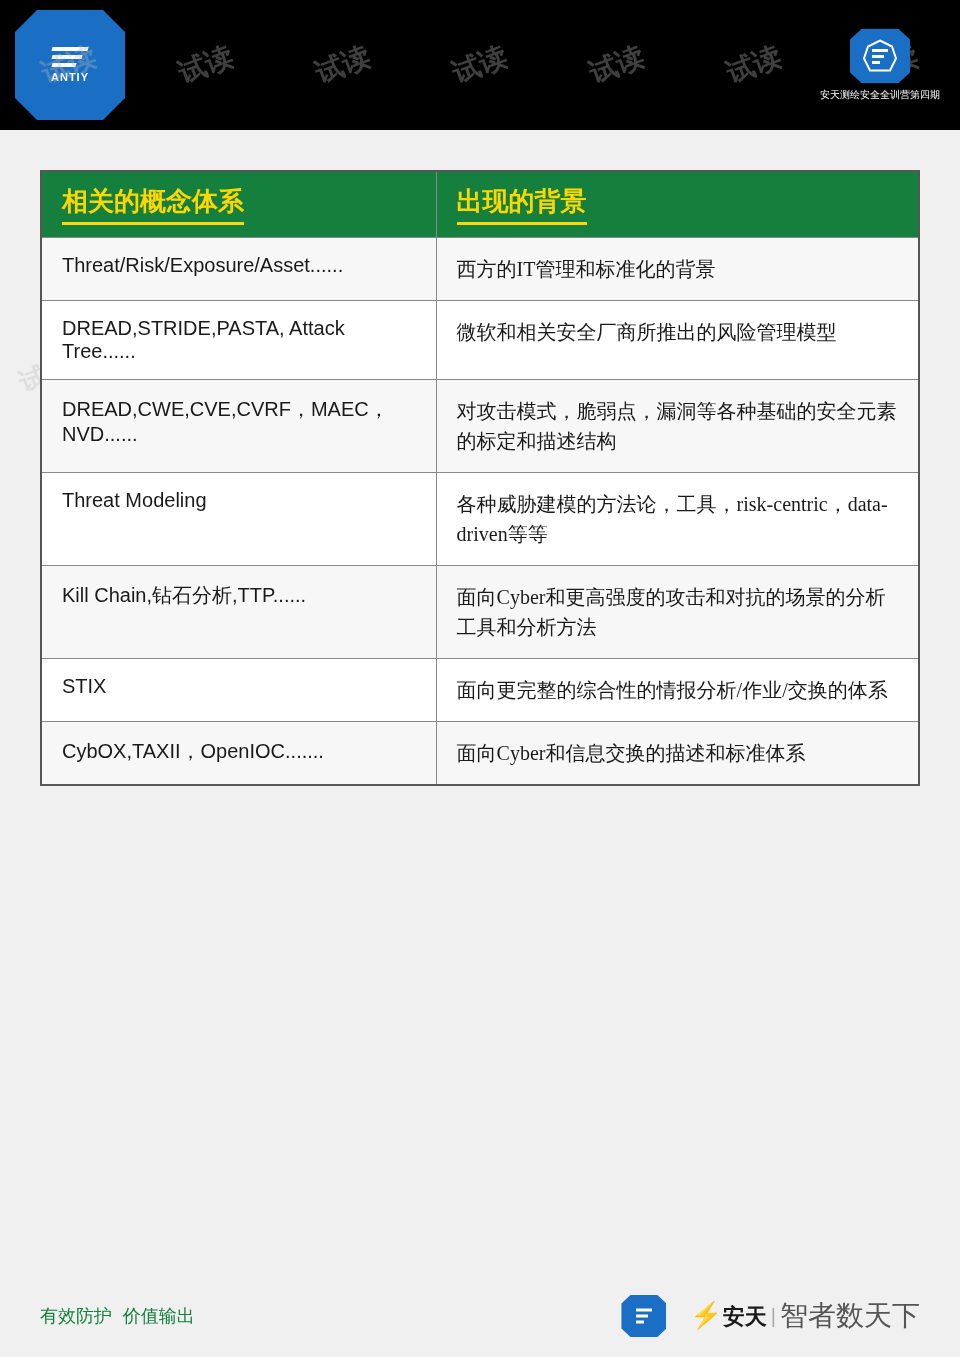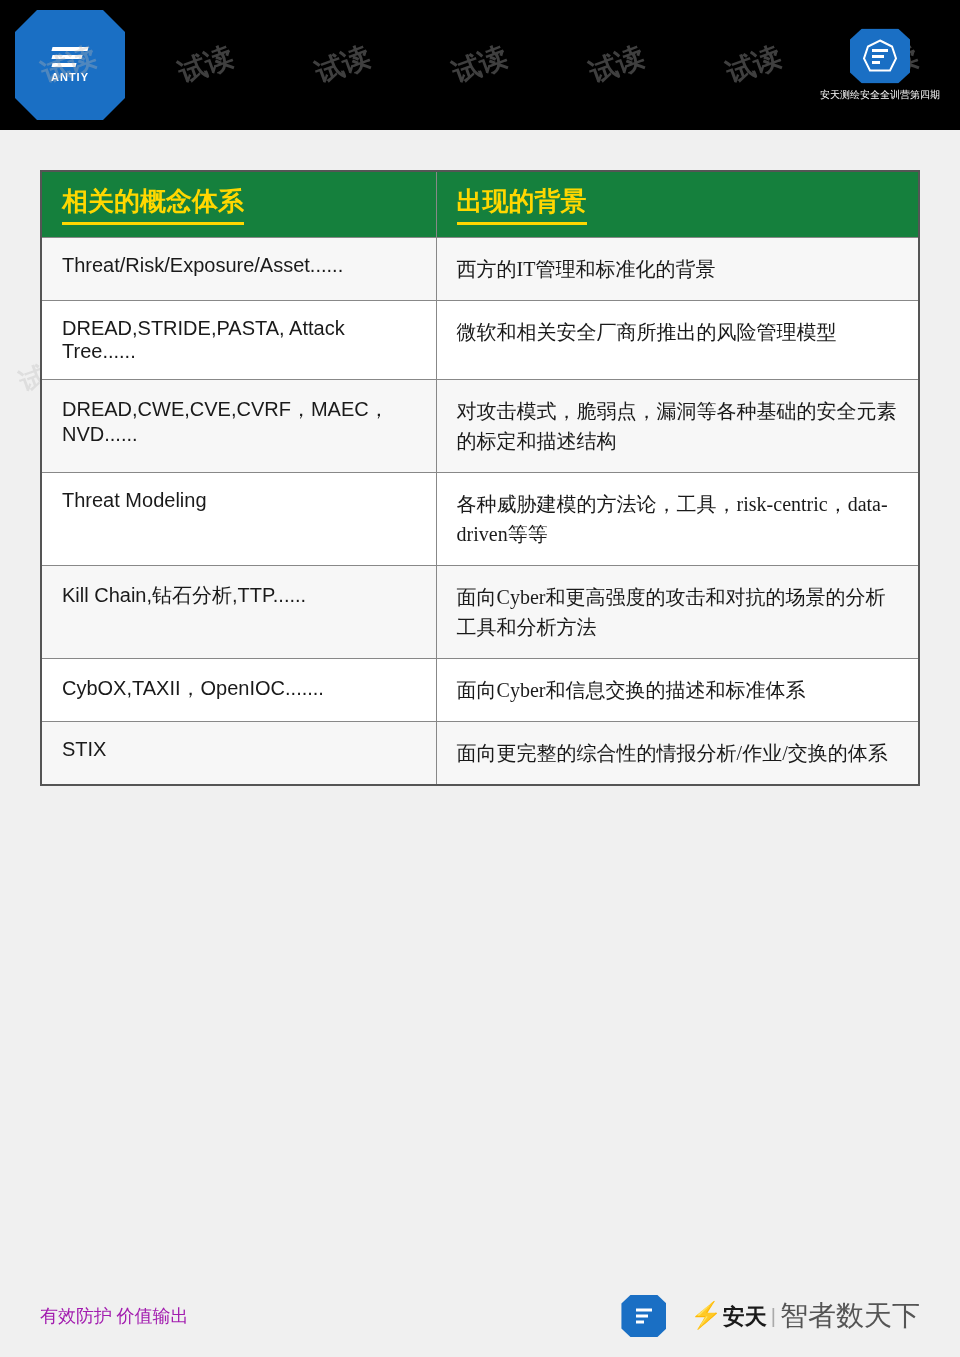--- a/index.html
+++ b/index.html
@@ -189,22 +189,22 @@
       right: 0;
       padding: 0 40px;
       display: flex;
       justify-content: space-between;
       align-items: center;
       z-index: 2;
     }
 
     .footer-left {
       font-size: 18px;
-      color: #a21caf;
-      font-family: Liberation Serif, serif;
+      color: #15803d;
+      font-family: Liberation Mono, monospace;
     }
 
     .footer-right {
       display: flex;
       align-items: center;
       gap: 24px;
     }
 
     .footer-logo {
       width: 45px;
@@ -312,26 +312,26 @@
       </tr>
       <tr class="data-row">
         <td class="left-col">Threat Modeling</td>
         <td class="right-col">各种威胁建模的方法论，工具，risk-centric，data-driven等等</td>
       </tr>
       <tr class="data-row">
         <td class="left-col">Kill Chain,钻石分析,TTP......</td>
         <td class="right-col">面向Cyber和更高强度的攻击和对抗的场景的分析工具和分析方法</td>
       </tr>
       <tr class="data-row">
+        <td class="left-col">STIX</td>
+        <td class="right-col">面向更完整的综合性的情报分析/作业/交换的体系</td>
+      </tr>
+      <tr class="data-row">
         <td class="left-col">CybOX,TAXII，OpenIOC.......</td>
         <td class="right-col">面向Cyber和信息交换的描述和标准体系</td>
-      </tr>
-      <tr class="data-row">
-        <td class="left-col">STIX</td>
-        <td class="right-col">面向更完整的综合性的情报分析/作业/交换的体系</td>
       </tr>
     </tbody>
   </table>
 </div>
 
 <div class="footer">
   <span class="footer-left">有效防护 价值输出</span>
   <div class="footer-right">
     <div class="footer-logo">
       <svg width="28" height="28" viewBox="0 0 28 28">

